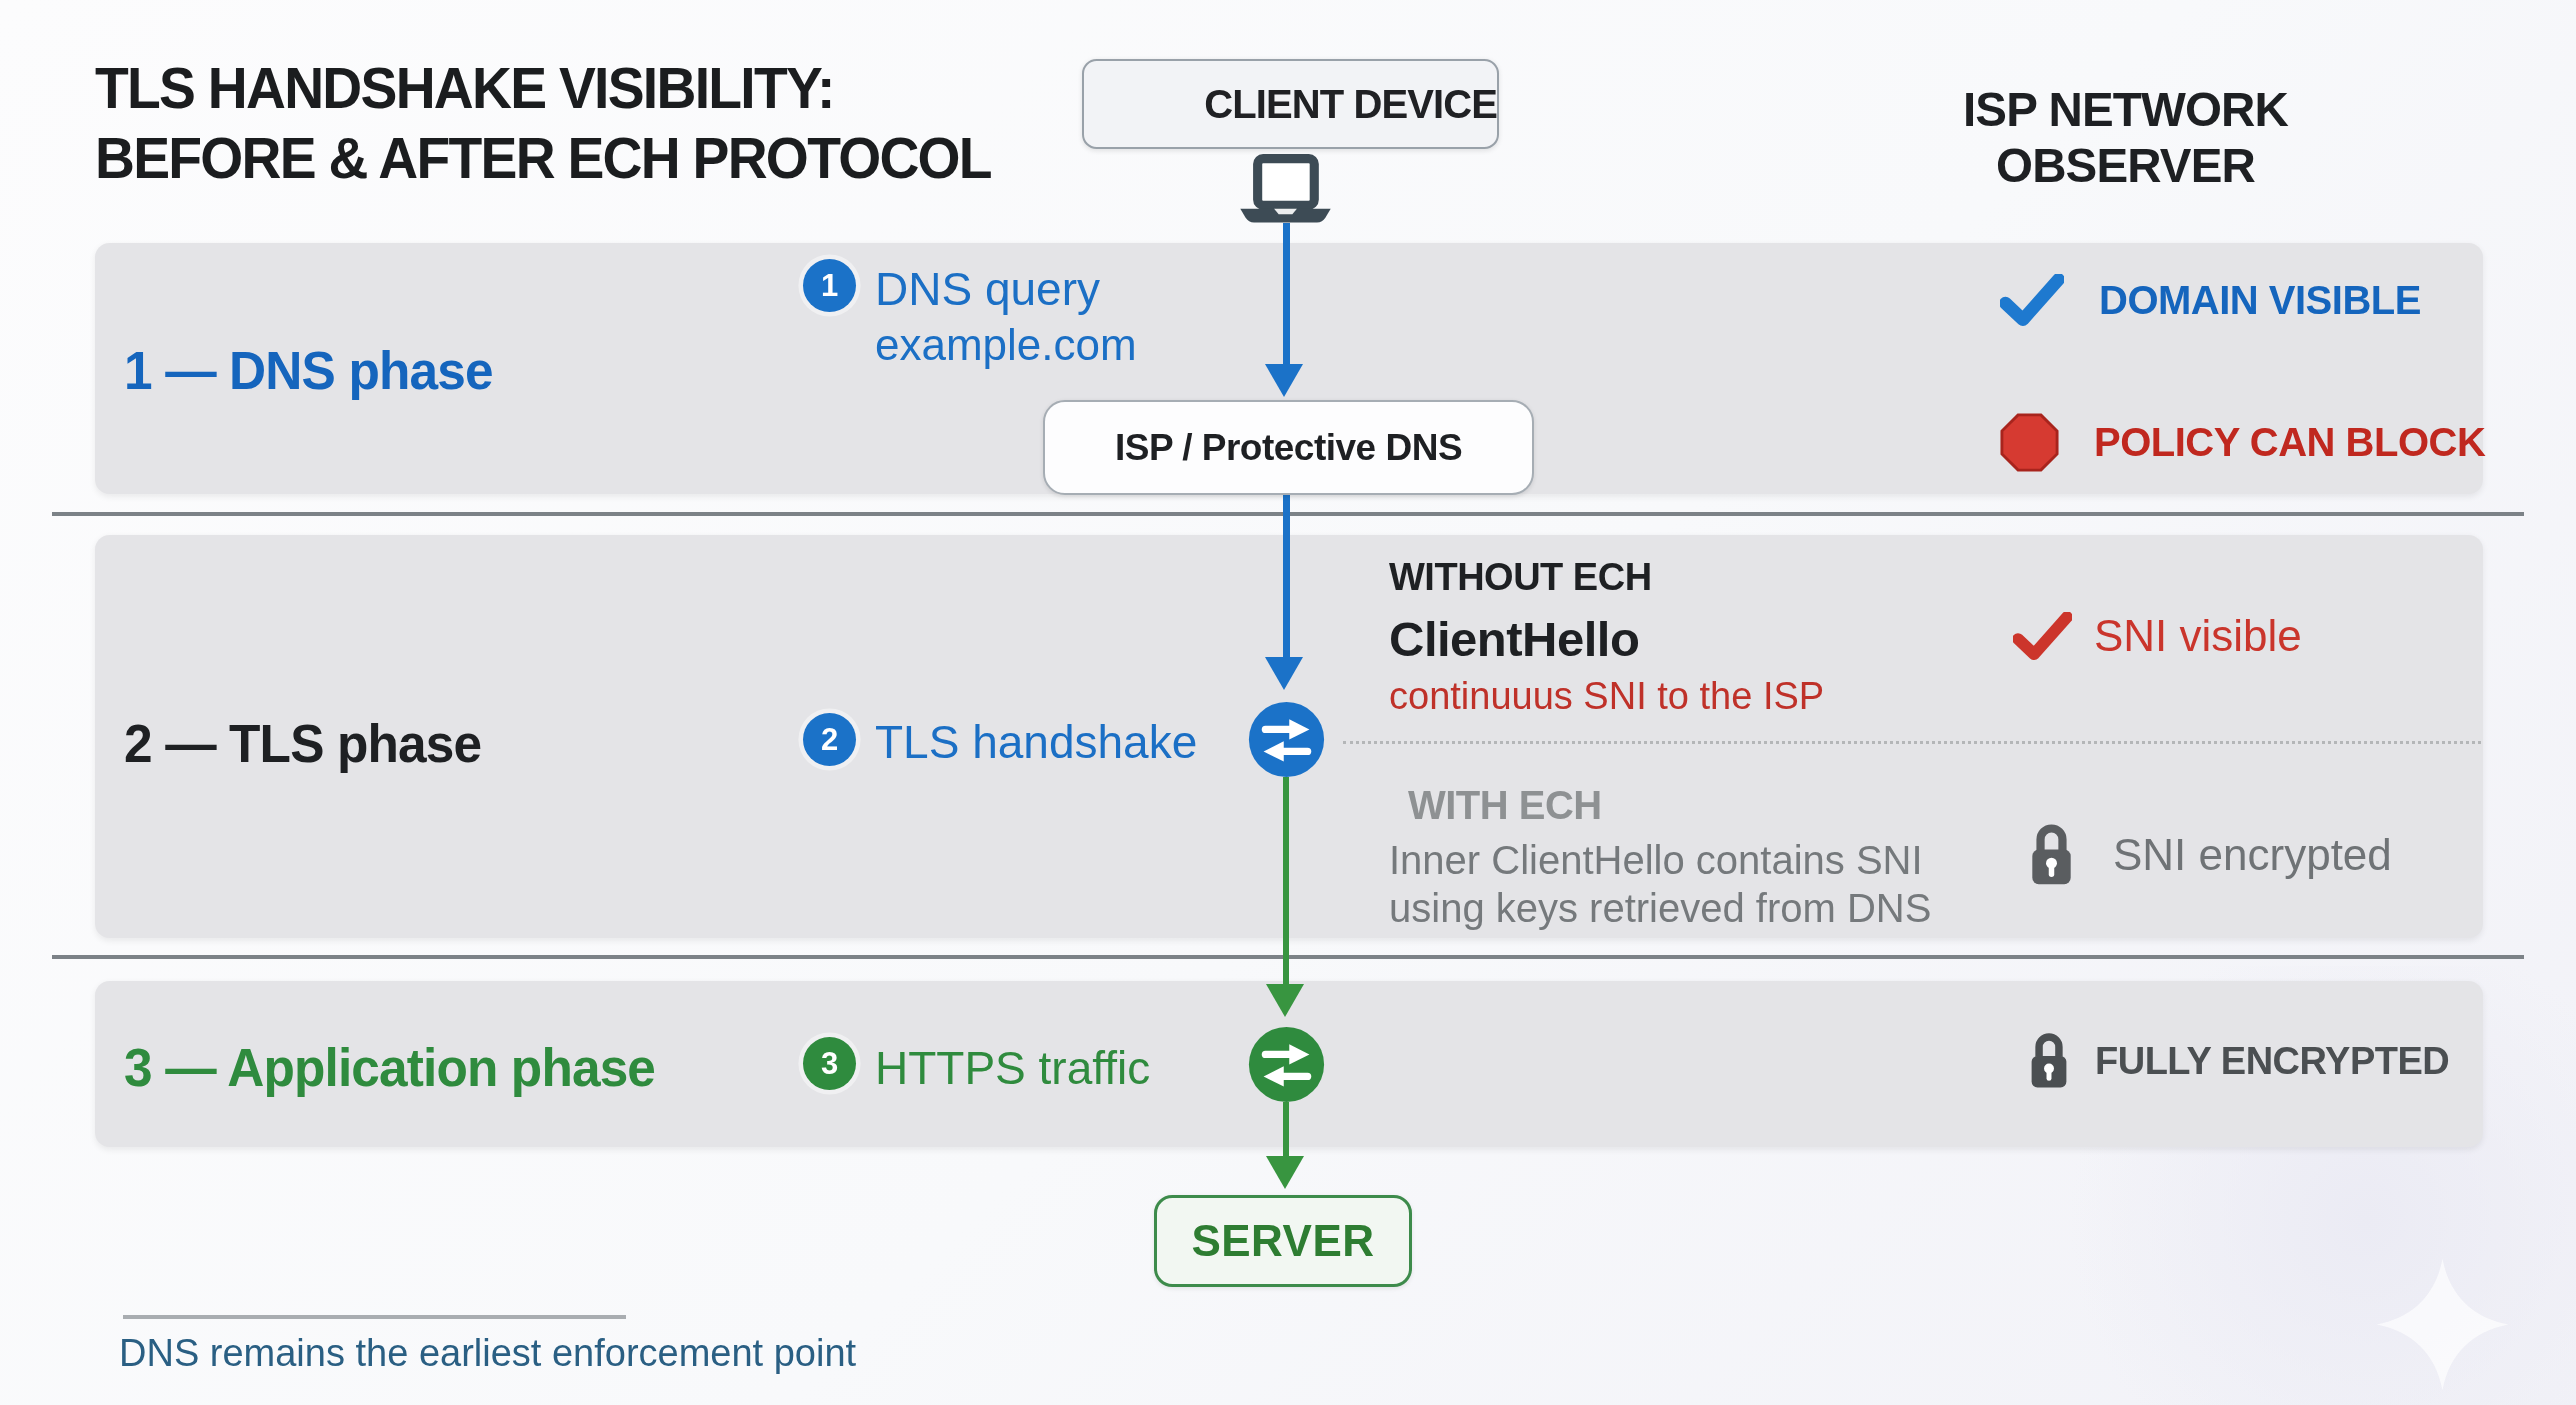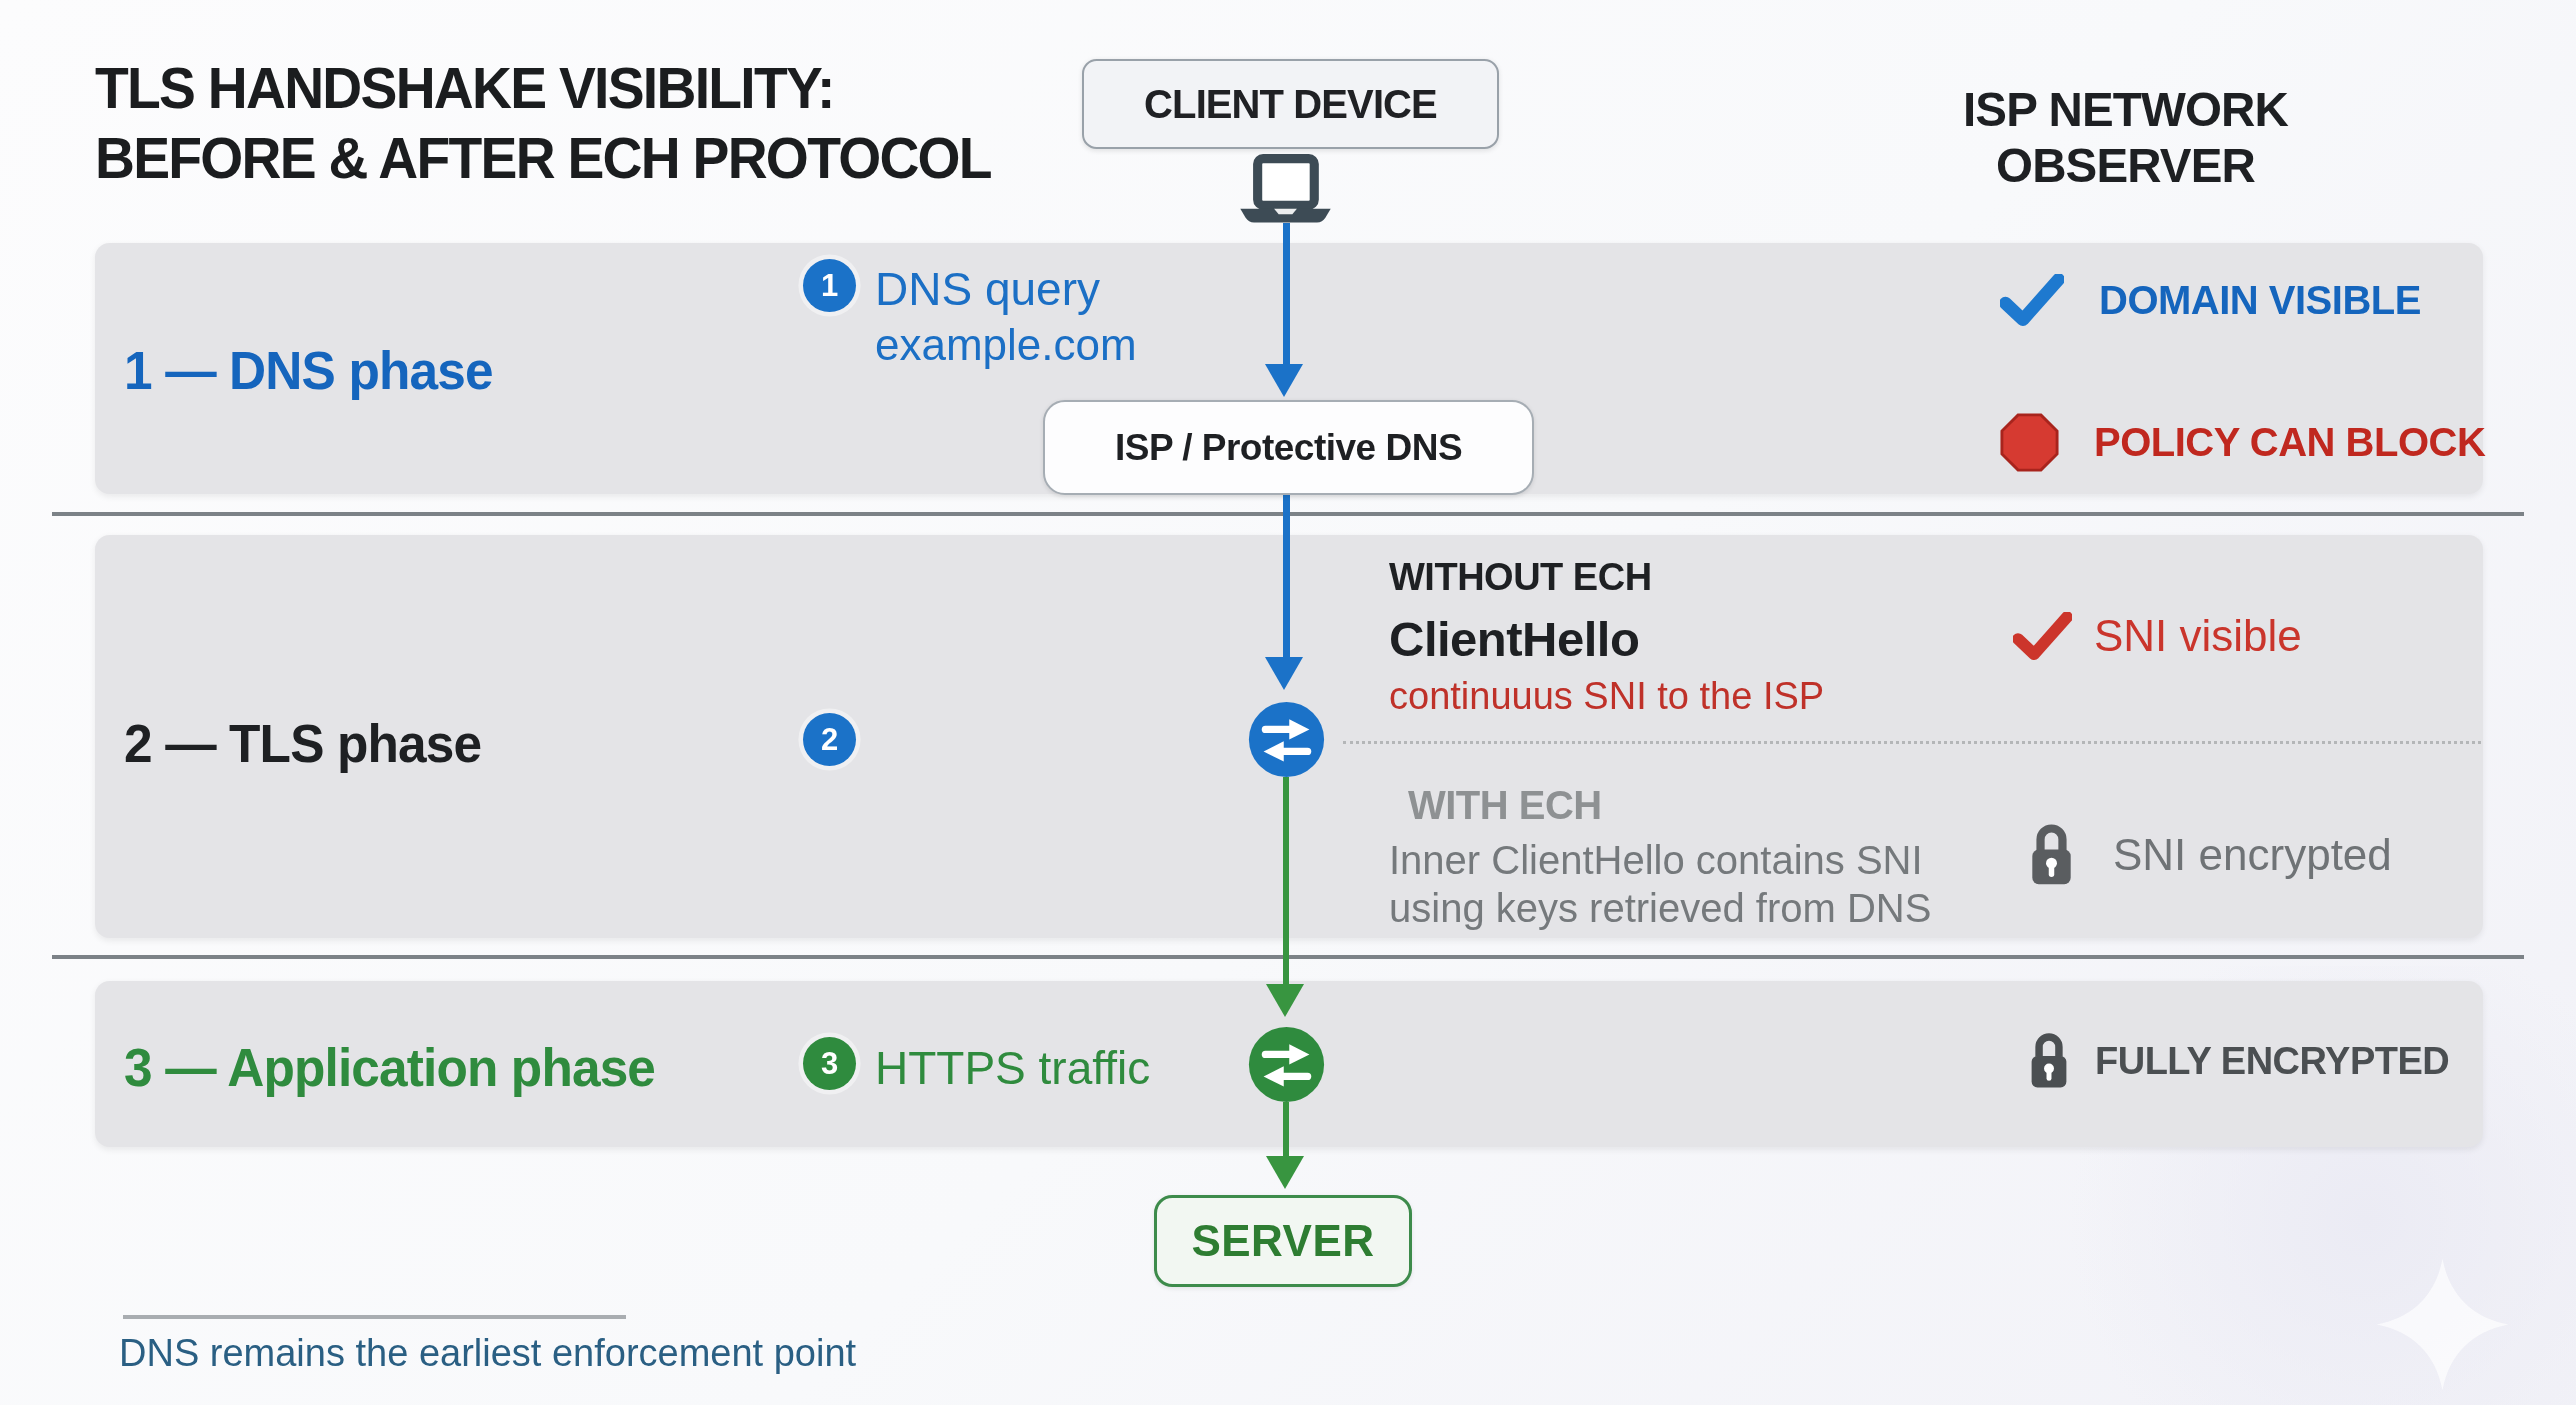--- a/index.html
+++ b/index.html
@@ -10,21 +10,21 @@
     color:#1e2023;
   }
   .abs{position:absolute;}
   .corner-tint{right:0;bottom:0;width:549px;height:439px;
     background:radial-gradient(circle at 62% 58%,#ebebf4 0%,rgba(235,235,244,0) 70%);}
   
   .title{left:95px;top:53px;font-size:57px;font-weight:bold;letter-spacing:-1.8px;
     line-height:70px;color:#1b1d1f;transform:scaleX(.97);transform-origin:0 0;}
   
   .client-box{left:1082px;top:59px;width:413px;height:86px;background:#f2f3f6;
-    border:2.7px solid #99a1a9;border-radius:14.6px;display:flex;align-items:center;justify-content:center;
+    border:2.7px solid #99a1a9;border-radius:14.6px;display:flex;align-items:center;justify-content:flex-end;
     font-size:40px;font-weight:bold;letter-spacing:-0.9px;color:#202124;
     box-shadow:0 1.8px 5.5px rgba(0,0,0,.10);}
   .observer-heading{left:1820px;top:81px;width:611px;text-align:center;font-size:49px;
     font-weight:bold;letter-spacing:-0.9px;color:#1e2023;transform:scaleX(.97);}
   
   .band{left:95px;width:2388px;background:#e4e4e7;border-radius:14.6px;
     box-shadow:0 2.7px 6.4px rgba(0,0,0,.07);}
   .band1{top:243px;height:251px;}
   .band2{top:535px;height:403px;}
   .band3{top:981px;height:166px;}
@@ -131,20 +131,21 @@
     <svg width="59" height="59" viewBox="0 0 62 62">
       <polygon points="19,2 43,2 60,19 60,43 43,60 19,60 2,43 2,19" fill="#d63a31" stroke="#a8241d" stroke-width="3"></polygon>
     </svg>
     <span class="obs-red">POLICY CAN BLOCK</span>
   </div>
 
   <div class="abs phase-label black-t" style="left:124px;top:713px">2 — TLS phase</div>
   <div class="abs badge blue" style="left:803px;top:713px">
     <span>2</span>
   </div>
+  <div class="abs step-t" style="left:875px;top:715px">TLS handshake</div>
   <svg class="abs xchg" style="left:1248px;top:701px" viewBox="0 0 84 84">
     <circle cx="42" cy="42" r="41" fill="#1b72c8"></circle>
     <line x1="19" y1="31" x2="47" y2="31" stroke="#ffffff" stroke-width="8" stroke-linecap="round"></line>
     <polygon points="45,20 67,31 45,42" fill="#ffffff"></polygon>
     <line x1="65" y1="55" x2="37" y2="55" stroke="#ffffff" stroke-width="8" stroke-linecap="round"></line>
     <polygon points="39,44 17,55 39,66" fill="#ffffff"></polygon>
   </svg>
   <div class="abs h-black" style="left:1389px;top:556px">WITHOUT ECH</div>
   <div class="abs clienthello" style="left:1389px;top:611px">ClientHello</div>
   <div class="abs red-detail" style="left:1389px;top:675px">continuuus SNI to the ISP</div>

